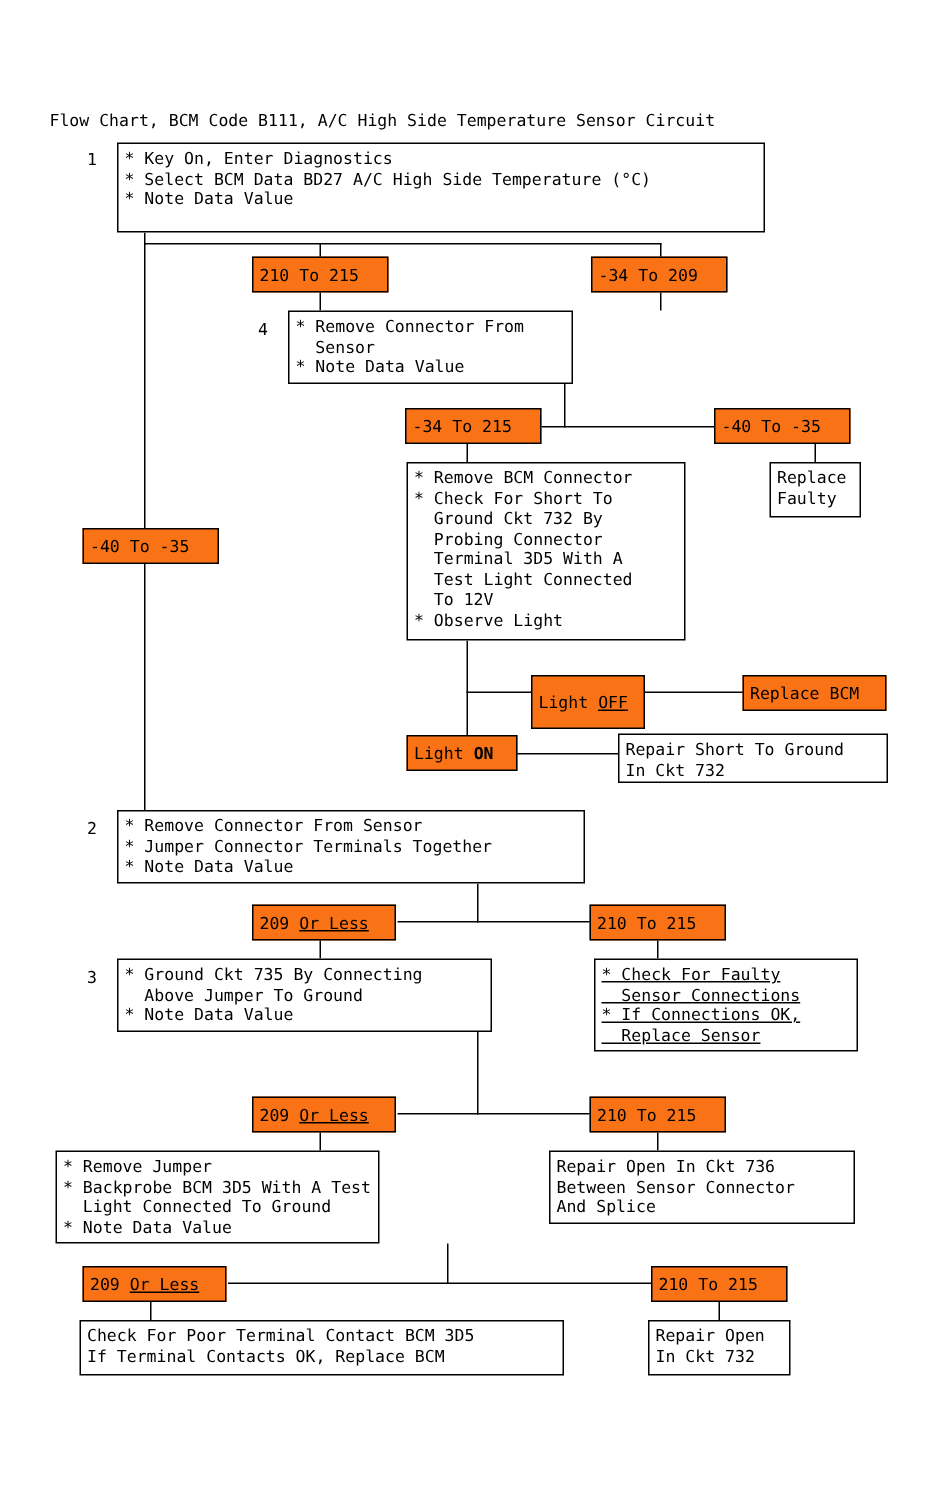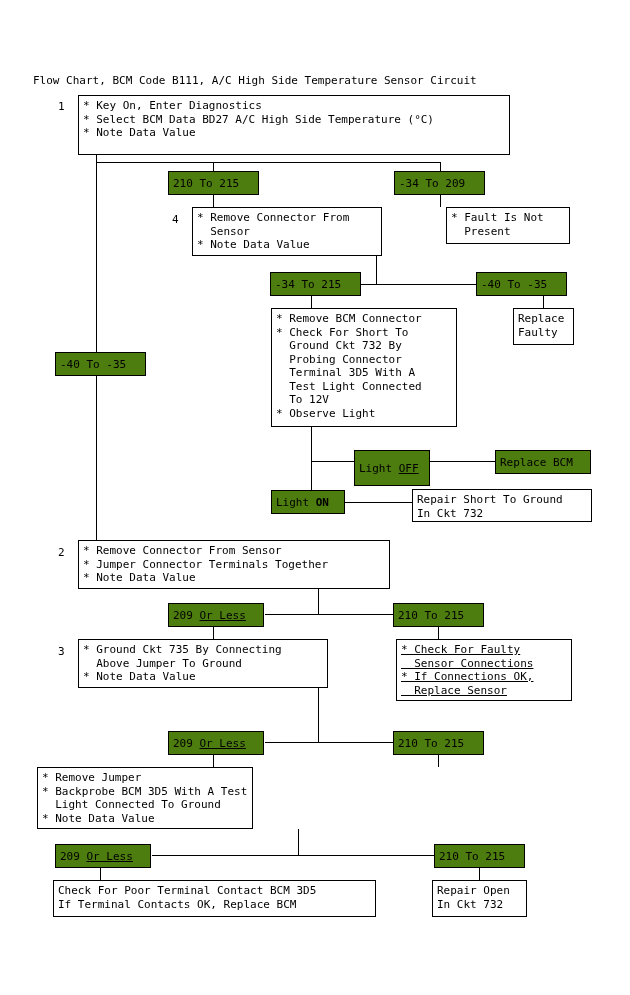--- a/index.html
+++ b/index.html
@@ -3,21 +3,21 @@
 <meta charset="utf-8">
 <style>
   html,body{margin:0;padding:0;background:#ffffff;}
   #page{position:relative;width:630px;height:995px;background:#ffffff;
         font-family:"DejaVu Sans Mono","Liberation Mono",monospace;
         color:#000000;overflow:hidden;}
   .title{position:absolute;font-size:11px;line-height:13px;white-space:pre;letter-spacing:0px;}
   .box{position:absolute;border:1px solid #000;box-sizing:border-box;background:#fff;
        font-size:11px;line-height:13.5px;white-space:pre;z-index:3;}
   .box .tx{display:block;padding:3px 4px 3px 4px;}
-  .label{position:absolute;border:1px solid #000;box-sizing:border-box;background:#4d7c0f;
+  .label{position:absolute;border:1px solid #000;box-sizing:border-box;background:#f97316;
          font-size:11px;line-height:13px;white-space:pre;z-index:4;
          display:flex;align-items:center;}
   .label span.tx{padding:0 4px;}
   .stepnum{position:absolute;font-size:11px;line-height:13px;z-index:3;background:transparent;}
   .hline{position:absolute;height:1px;background:#000;z-index:1;}
   .vline{position:absolute;width:1px;background:#000;z-index:1;}
   u{text-decoration:underline;}
   b{font-weight:bold;}
 </style>
 </head>
@@ -41,22 +41,20 @@
   <div class="label" style="left:168px;top:171px;width:91px;height:24px;"><span class="tx">210 To 215</span></div>
   <div class="label" style="left:394px;top:171px;width:91px;height:24px;"><span class="tx">-34 To 209</span></div>
 
   <div class="vline" style="left:213px;top:195px;height:12px;"></div>
   <div class="vline" style="left:440px;top:195px;height:12px;"></div>
 
   <div class="stepnum" style="left:172px;top:213px;">4</div>
   <div class="box" style="left:192px;top:207px;width:190px;height:49px;"><span class="tx">* Remove Connector From
   Sensor
 * Note Data Value</span></div>
-  <div class="box" style="left:446px;top:207px;width:124px;height:37px;"><span class="tx">* Fault Is Not
-  Present</span></div>
 
   <div class="vline" style="left:376px;top:256px;height:29px;"></div>
   <div class="hline" style="left:361px;top:284px;width:115px;"></div>
 
   <div class="label" style="left:270px;top:272px;width:91px;height:24px;"><span class="tx">-34 To 215</span></div>
   <div class="label" style="left:476px;top:272px;width:91px;height:24px;"><span class="tx">-40 To -35</span></div>
 
   <div class="vline" style="left:311px;top:296px;height:12px;"></div>
   <div class="vline" style="left:543px;top:296px;height:12px;"></div>
 
@@ -114,20 +112,23 @@
   <div class="label" style="left:168px;top:731px;width:96px;height:24px;"><span class="tx"><span>209 </span><u>Or Less</u></span></div>
   <div class="label" style="left:393px;top:731px;width:91px;height:24px;"><span class="tx">210 To 215</span></div>
 
   <div class="vline" style="left:213px;top:755px;height:12px;"></div>
   <div class="vline" style="left:438px;top:755px;height:12px;"></div>
 
   <div class="box" style="left:37px;top:767px;width:216px;height:62px;"><span class="tx">* Remove Jumper
 * Backprobe BCM 3D5 With A Test
   Light Connected To Ground
 * Note Data Value</span></div>
+  <div class="box" style="left:366px;top:767px;width:204px;height:49px;"><span class="tx">Repair Open In Ckt 736
+Between Sensor Connector
+And Splice</span></div>
 
   <div class="vline" style="left:298px;top:829px;height:27px;"></div>
   <div class="hline" style="left:152px;top:855px;width:283px;"></div>
 
   <div class="label" style="left:55px;top:844px;width:96px;height:24px;"><span class="tx"><span>209 </span><u>Or Less</u></span></div>
   <div class="label" style="left:434px;top:844px;width:91px;height:24px;"><span class="tx">210 To 215</span></div>
 
   <div class="vline" style="left:100px;top:868px;height:12px;"></div>
   <div class="vline" style="left:479px;top:868px;height:12px;"></div>
 

